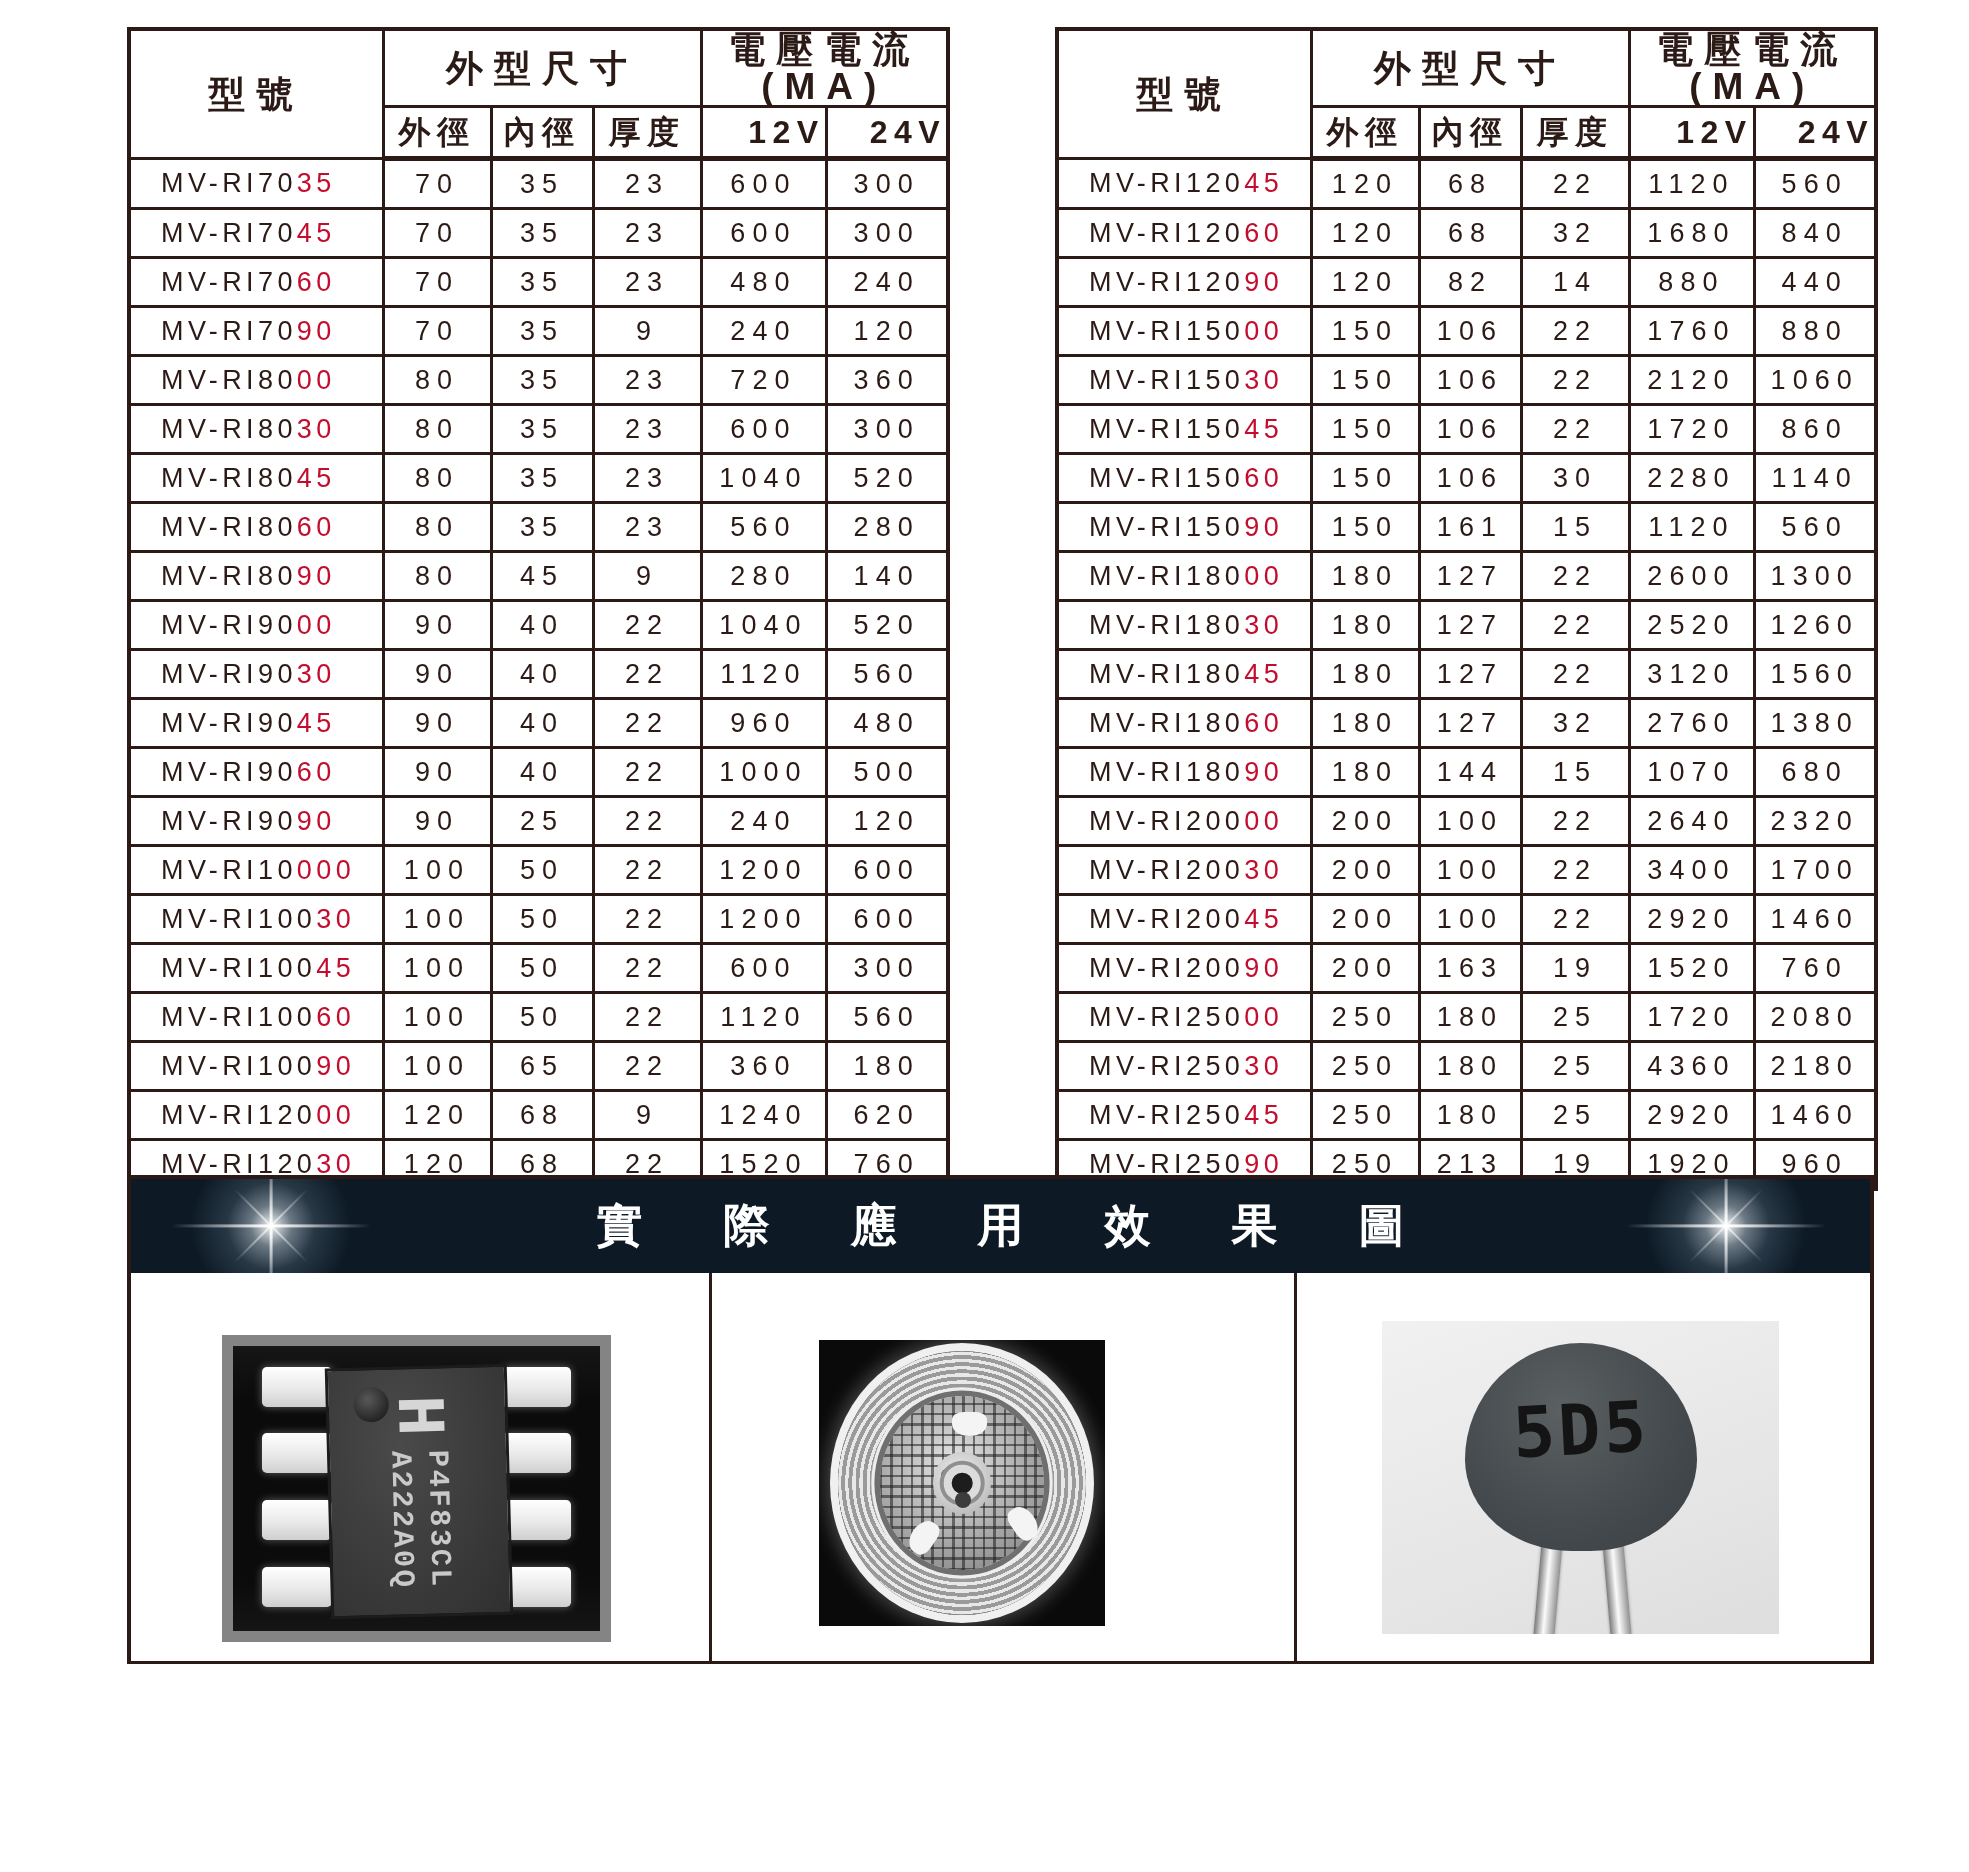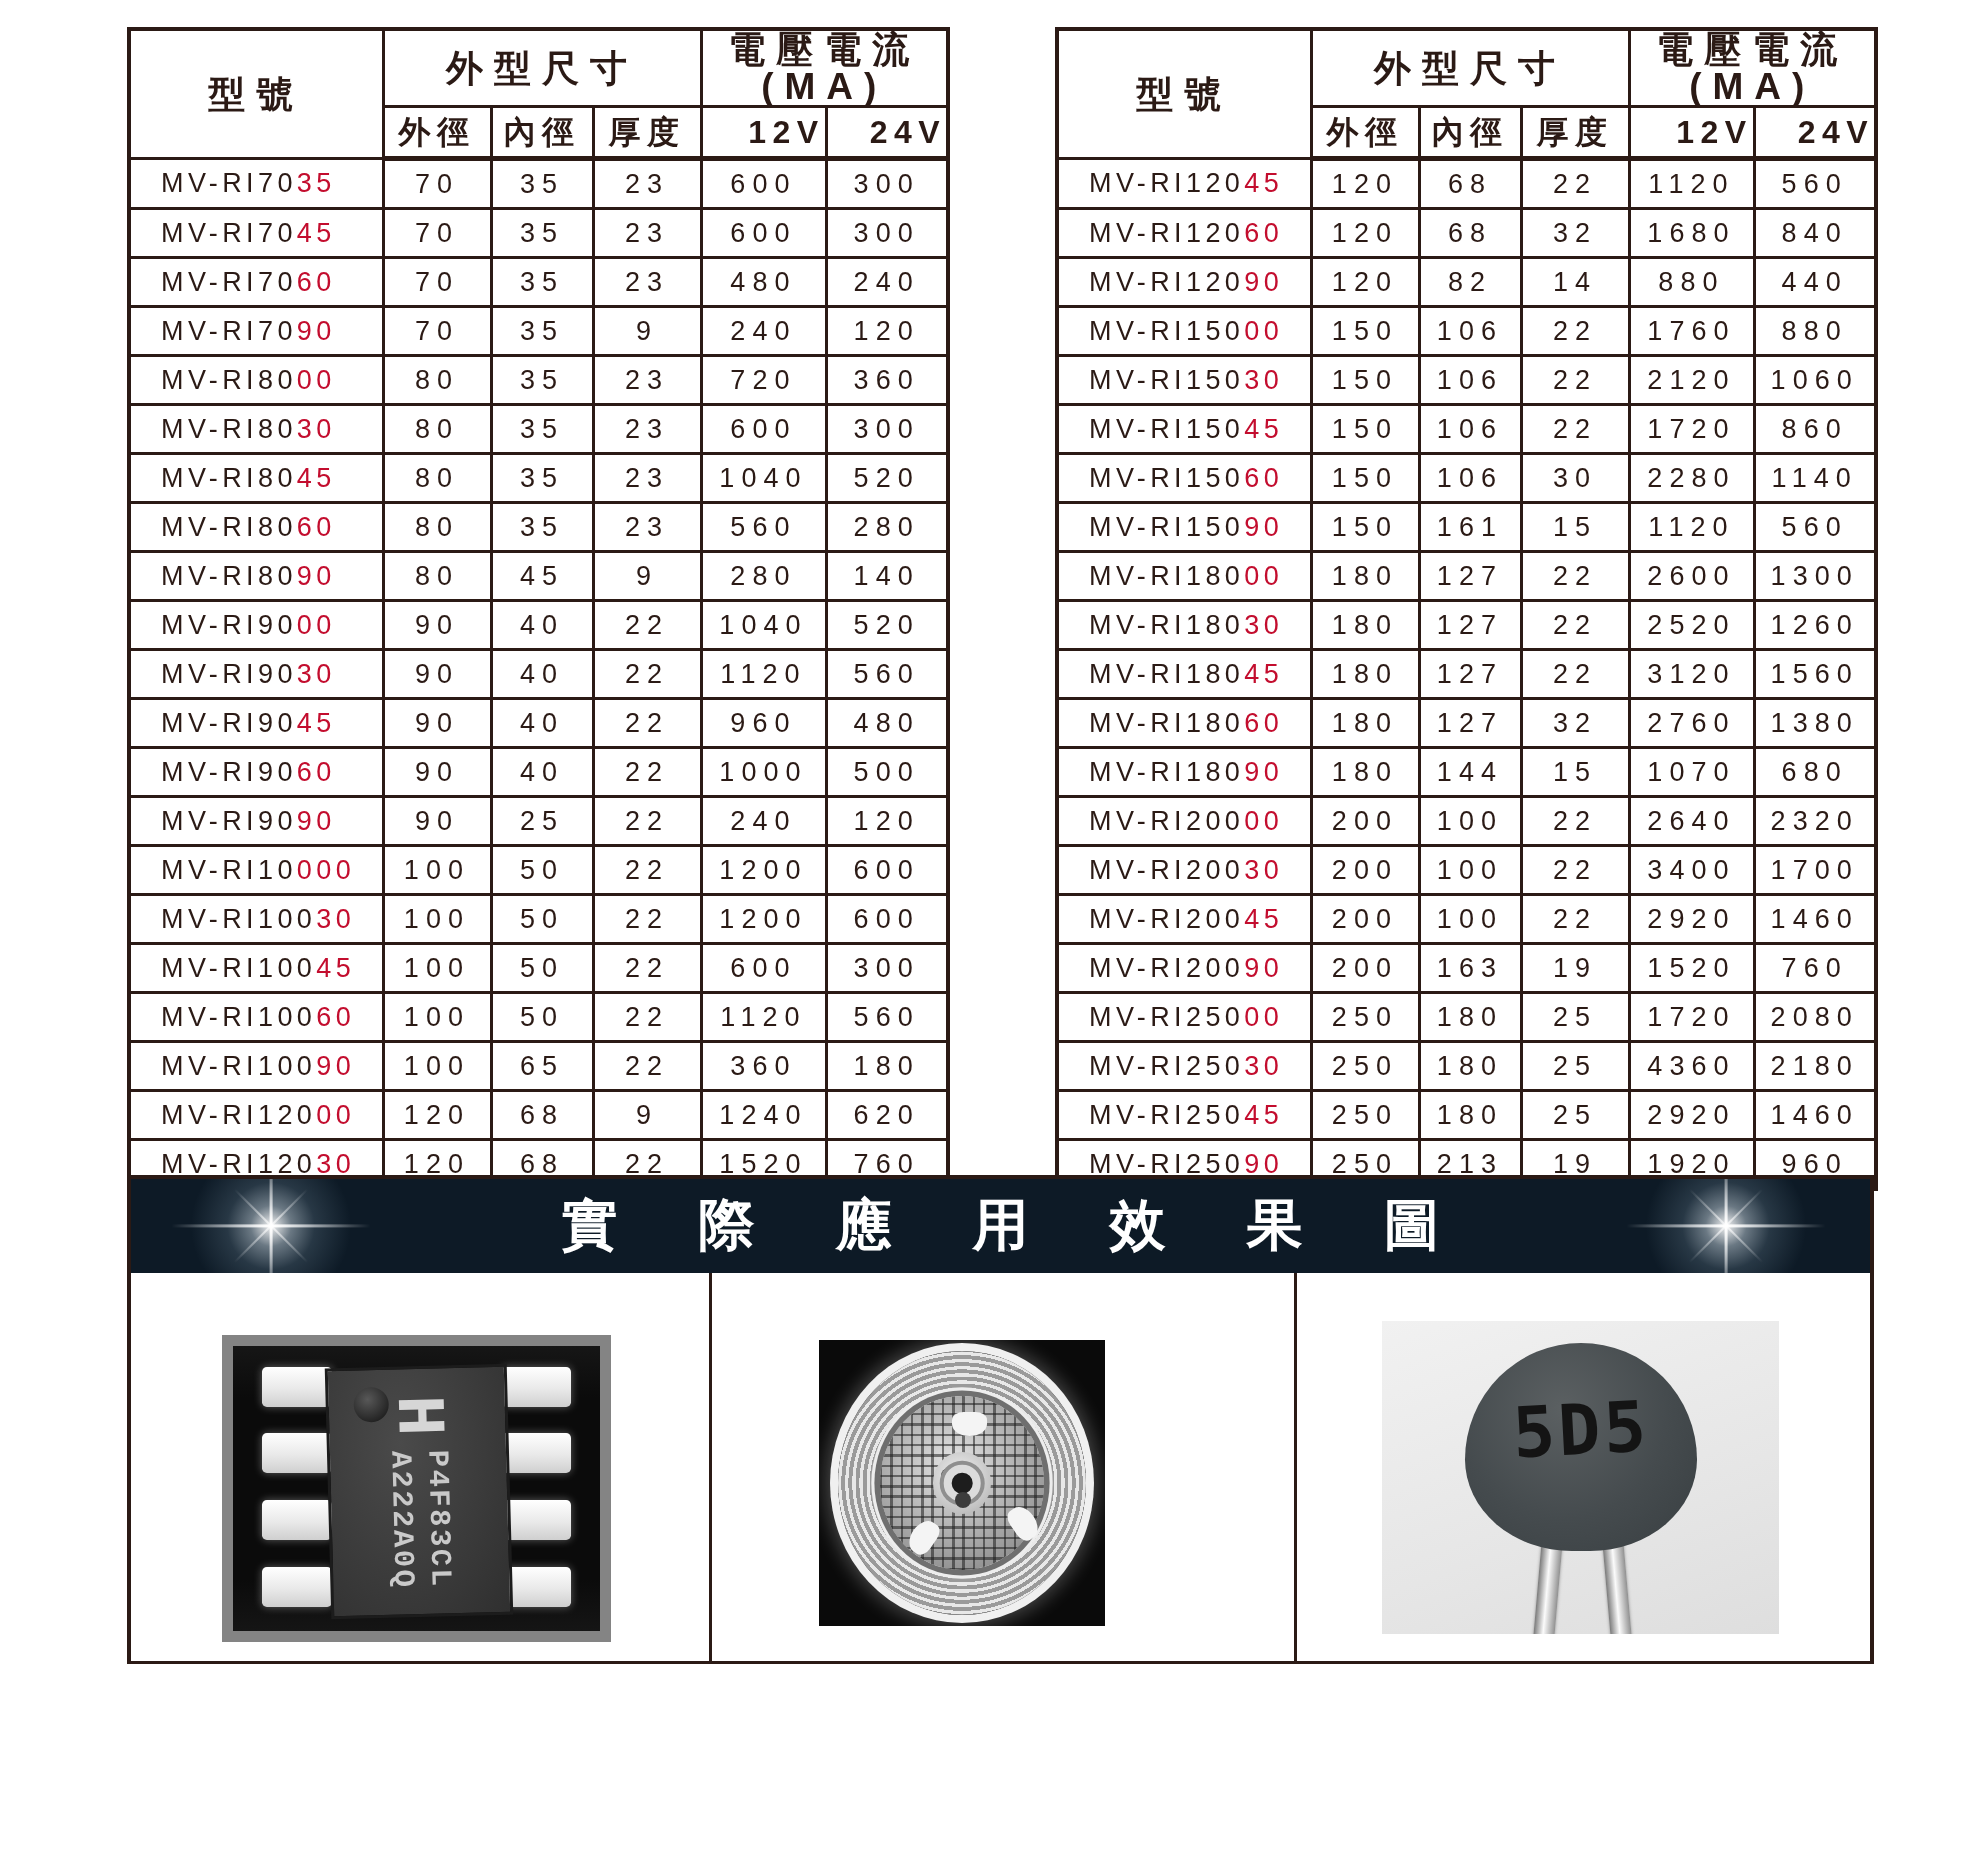--- a/index.html
+++ b/index.html
@@ -22,21 +22,21 @@
   .spec thead th.h-volt{font-weight:normal;font-size:32px;letter-spacing:3.2px;text-align:right;}
   .spec tbody td{height:46px;font-size:27px;letter-spacing:7.1px;font-weight:normal;}
   .spec tbody td.model{text-align:left;padding-left:30px;letter-spacing:4.4px;font-size:27px;white-space:nowrap;}
   .spec tbody td.model .red{color:var(--red);}
 
   
   .bottom{position:absolute;left:127px;top:1175px;width:1747px;height:489px;
           border:4px solid var(--ink);background:#fff;box-sizing:border-box;}
   .banner{position:relative;height:94px;background:var(--banner);
           display:flex;align-items:center;justify-content:center;overflow:hidden;}
-  .banner-title{color:#fff;font-size:56px;font-weight:bold;letter-spacing:81px;padding-left:81px;
+  .banner-title{color:#fff;font-size:46px;font-weight:bold;letter-spacing:81px;padding-left:81px;
                 white-space:nowrap;z-index:2;}
   
   .flare{position:absolute;top:50%;width:206px;height:206px;transform:translate(-50%,-50%);pointer-events:none;}
   .flare-left{left:140px;} .flare-right{left:1595px;}
   .flare .core{position:absolute;inset:0;border-radius:50%;
       background:radial-gradient(circle,rgba(255,255,255,.95) 0%,rgba(220,235,245,.45) 14%,rgba(160,190,210,.18) 30%,transparent 55%);}
   .flare i{position:absolute;left:50%;top:50%;display:block;background:linear-gradient(90deg,transparent,rgba(255,255,255,.95) 48%,rgba(255,255,255,.95) 52%,transparent);}
   .flare .b1{width:199px;height:3.2px;transform:translate(-50%,-50%);}
   .flare .b2{width:151px;height:3.2px;transform:translate(-50%,-50%) rotate(90deg);}
   .flare .b3{width:103px;height:2.4px;transform:translate(-50%,-50%) rotate(45deg);opacity:.7;}

